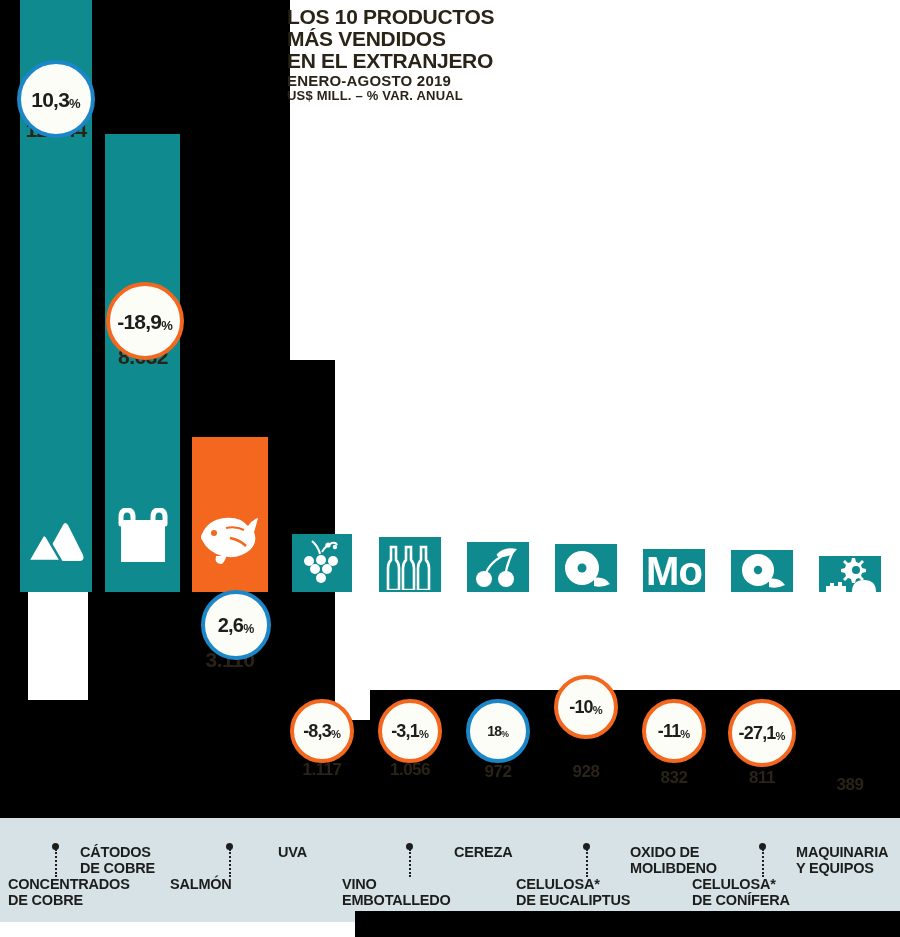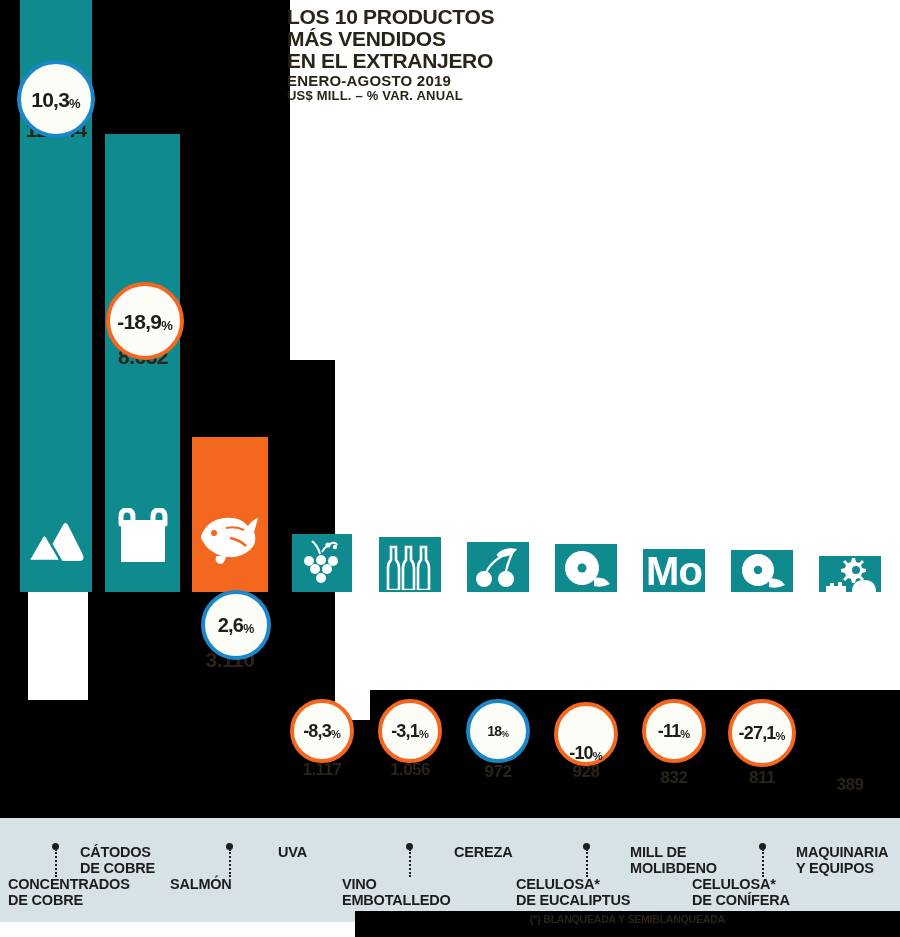--- a/index.html
+++ b/index.html
@@ -285,21 +285,21 @@
     <div class="fill"></div>
     <div class="icon" style="bottom:2px;height:42px;">
       <svg width="56" height="42" viewBox="0 0 56 42">
         <circle cx="24" cy="20" r="17" fill="#fff"></circle>
         <circle cx="24" cy="20" r="4.5" fill="#0f8a8f"></circle>
         <path d="M36 30 Q46 28 52 36 Q44 40 36 38 Z" fill="#fff"></path>
       </svg>
     </div>
   </div>
   <div class="valnum small" style="left:542px;width:88px;top:762px;">928</div>
-  <div class="badge neg" style="left:554px;top:702px;width:64px;height:64px;align-items:flex-end;">
+  <div class="badge neg" style="left:554px;top:675px;width:64px;height:64px;">
     <span class="num" style="font-size:18px;">
       <span>-10</span><span class="pct">%</span>
     </span>
   </div>
   <div class="leaderdot" style="left:583px;top:843px;"></div>
   <div class="leader" style="left:586px;top:849px;height:28px;"></div>
   <div class="catlabel" style="left:516px;width:140px;top:877px;">
     <div>CELULOSA*</div>
     <div>DE EUCALIPTUS</div>
   </div>
@@ -310,21 +310,21 @@
       <span class="mo-text">Mo</span>
     </div>
   </div>
   <div class="valnum small" style="left:630px;width:88px;top:768px;">832</div>
   <div class="badge neg" style="left:642px;top:699px;width:64px;height:64px;">
     <span class="num" style="font-size:18px;">
       <span>-11</span><span class="pct">%</span>
     </span>
   </div>
   <div class="catlabel" style="left:630px;width:100px;top:845px;">
-    <div>MILL DE</div>
+    <div>OXIDO DE</div>
     <div>MOLIBDENO</div>
   </div>
 
   <div class="bar teal" style="left:731px;width:62px;height:42px;">
     <div class="fill"></div>
     <div class="icon" style="bottom:1px;height:40px;">
       <svg width="56" height="40" viewBox="0 0 56 40">
         <circle cx="24" cy="19" r="16" fill="#fff"></circle>
         <circle cx="24" cy="19" r="4.2" fill="#0f8a8f"></circle>
         <path d="M35 28 Q45 26 51 34 Q43 38 35 36 Z" fill="#fff"></path>
@@ -355,15 +355,14 @@
       </svg>
     </div>
   </div>
   <div class="valnum small" style="left:806px;width:88px;top:775px;">389</div>
   <div class="catlabel" style="left:796px;width:110px;top:845px;">
     <div>MAQUINARIA</div>
     <div>Y EQUIPOS</div>
   </div>
 
   <div class="footbar"></div>
-  <div class="footnote">(*) BLANQUEADA Y SEMIBLANQUEADA</div>
 
 </div>
 
 </body></html>

